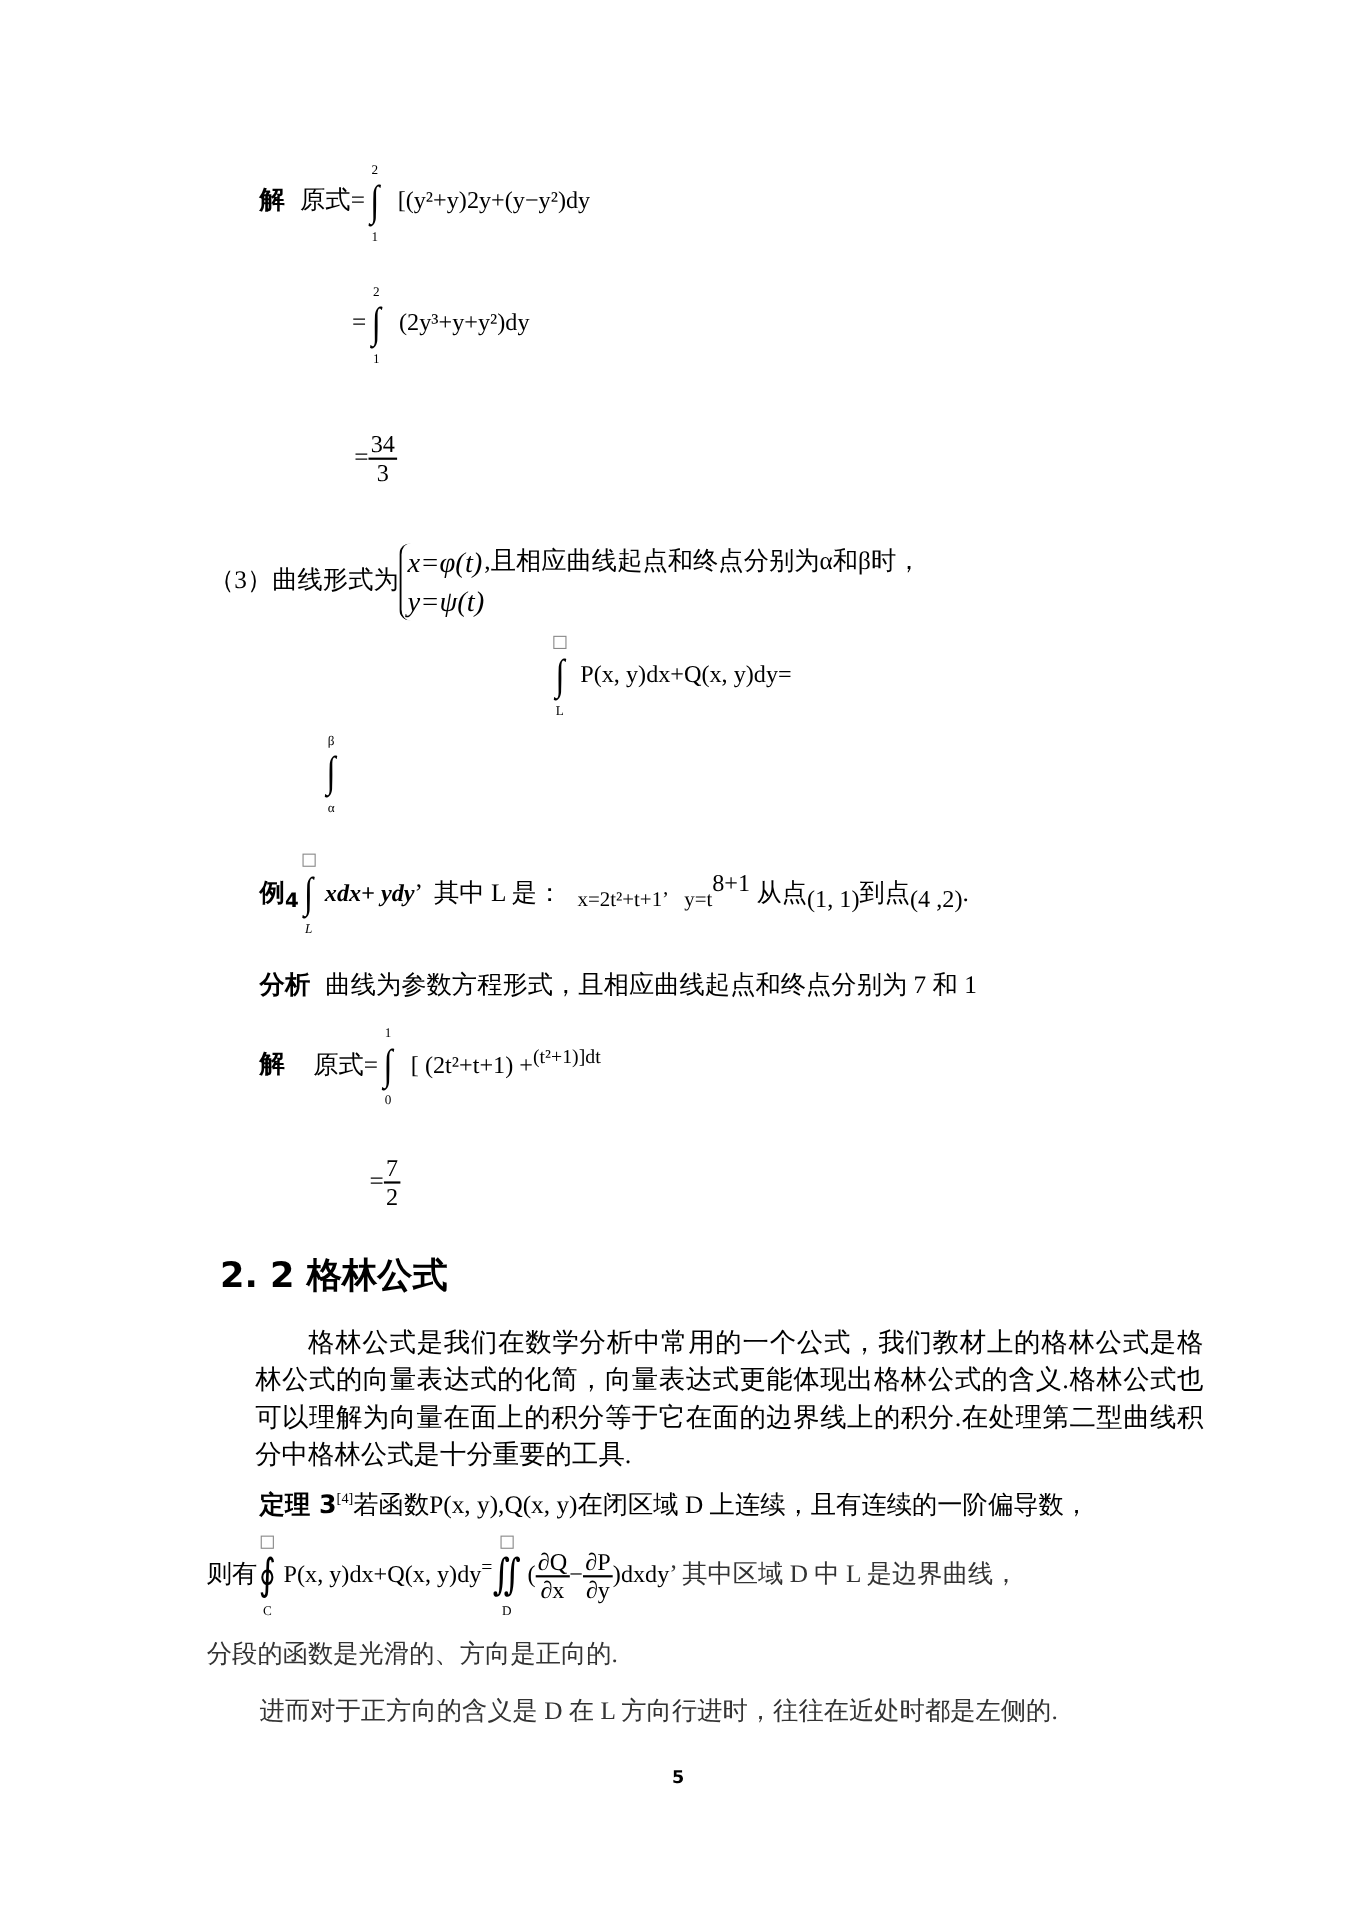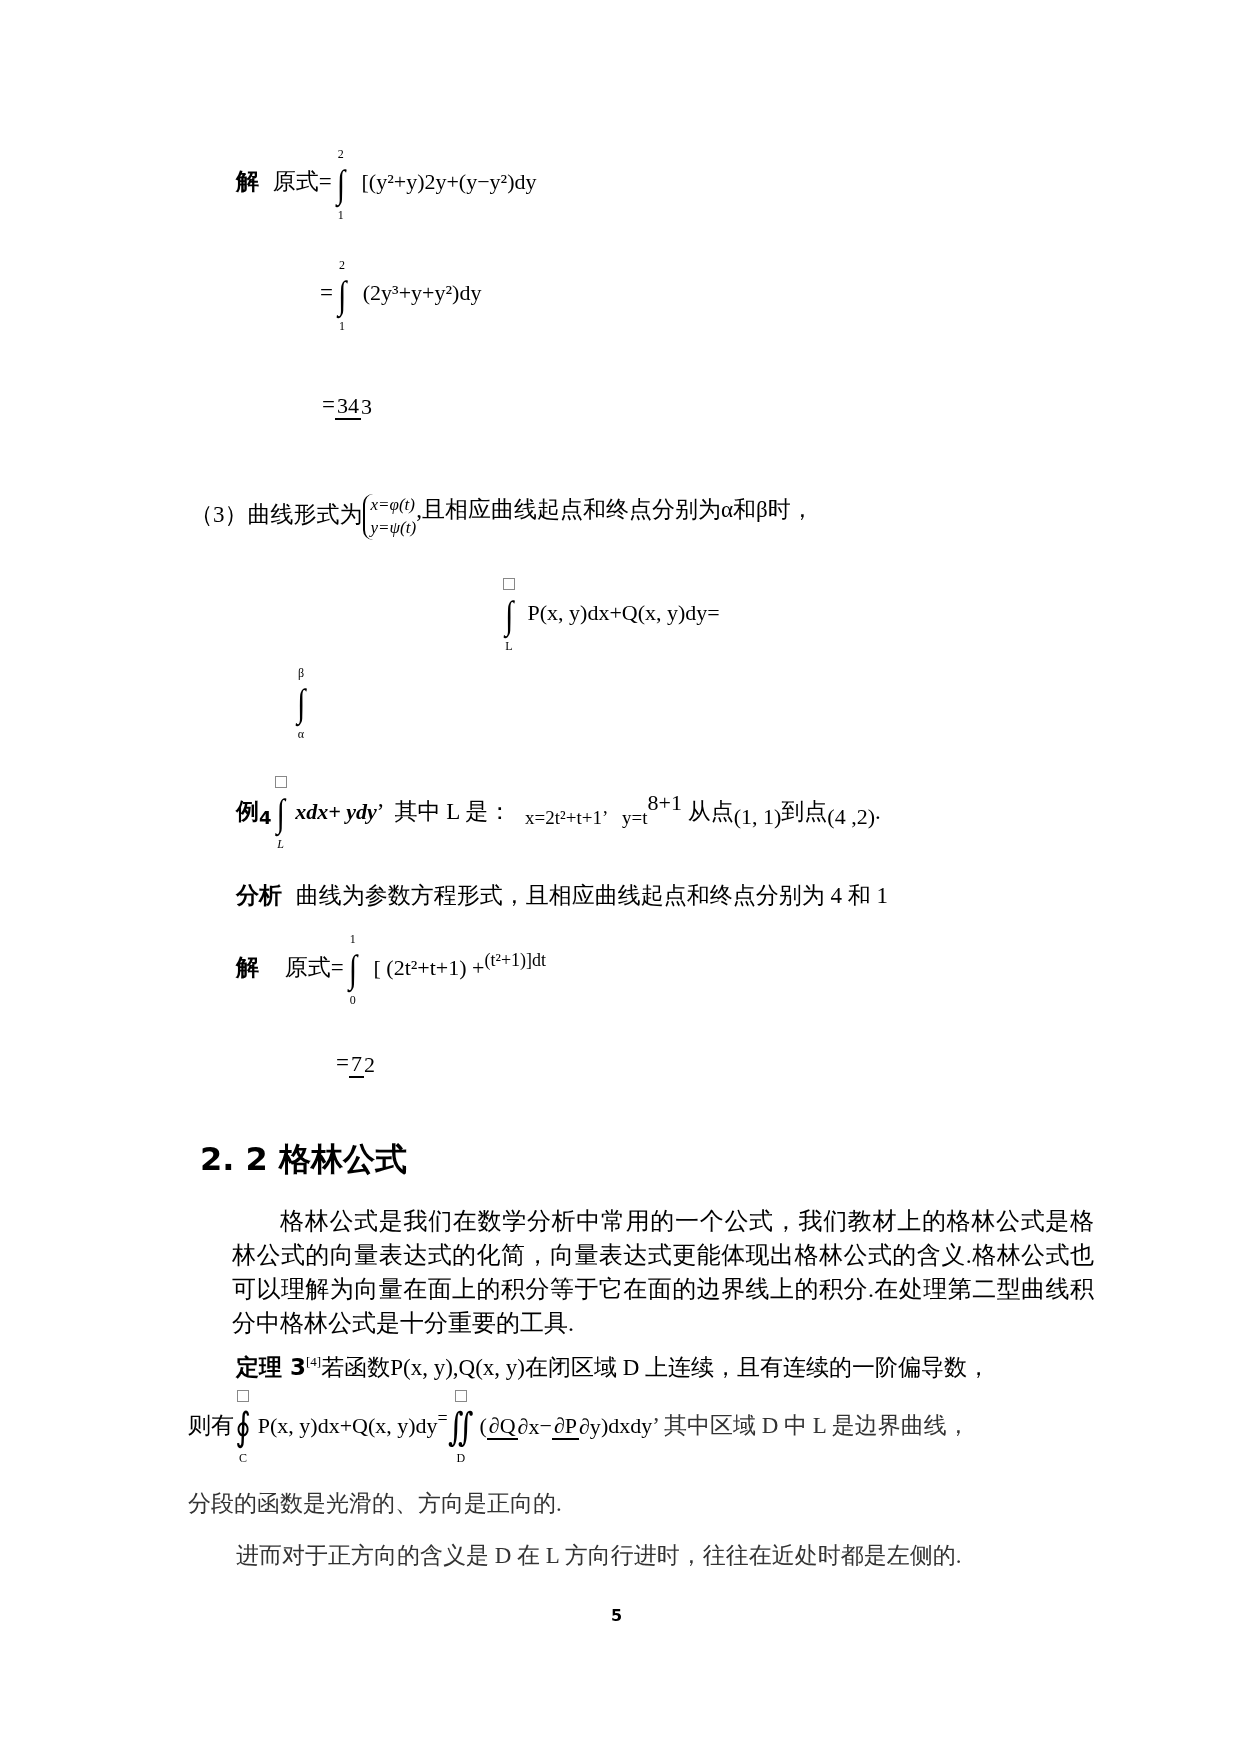--- a/index.html
+++ b/index.html
@@ -9,23 +9,23 @@
   .txt { font-size:23px; }
   .bold { font-weight:bold; font-family: "DejaVu Sans", "Liberation Sans", sans-serif; }
   .math { font-family: Liberation Serif, serif; font-size:22px; }
   .ital { font-style:italic; }
   .int { position:relative; display:inline-block; width:18px; text-align:center; vertical-align:middle; }
   .int .sign { font-size:30px; line-height:1; display:block; transform:scaleY(1.3); }
   .int .up { position:absolute; top:-22px; left:0; width:18px; font-size:12px; text-align:center; }
   .int .lo { position:absolute; bottom:-24px; left:0; width:18px; font-size:12px; text-align:center; }
   .box { display:inline-block; width:10px; height:10px; border:1.5px solid #888; background:#fff; }
   sup { font-size:13px; }
-  .frac { display:inline-flex; flex-direction:row; align-items:center; vertical-align:middle; font-size:22px; line-height:1.1; }
+  .frac { display:inline-flex; flex-direction:column; align-items:center; vertical-align:middle; font-size:22px; line-height:1.1; }
   .frac .num { border-bottom:2px solid #000; padding:0 2px; }
-  .sys { display:inline-block; vertical-align:middle; border-left:2px solid #000; border-radius:10px 0 0 10px; padding-left:6px; line-height:1.35; font-style:italic; font-size:17px; }
+  .sys { display:inline-block; vertical-align:middle; border-left:2px solid #000; border-radius:10px 0 0 10px; padding-left:6px; line-height:1.35; font-style:italic; font-size:26px; }
   .para { position:absolute; left:188px; width:862px; font-size:24px; line-height:34px; white-space:normal; text-align:justify;margin-left:44px; }
   .gray { color:#333; }
   h2 { margin:0; }
 </style>
 </head>
 <body>
 
 <div class="abs txt" style="left:236px; top:166px;">
   <span class="bold">解</span>
   <span style="margin-left:8px">原式=</span><span class="int"><span class="up">2</span><span class="sign">∫</span><span class="lo">1</span></span>
@@ -61,21 +61,21 @@
   <span class="bold">例</span><span class="bold" style="font-size:18px;vertical-align:sub">4</span><span class="int"><span class="up"><span class="box"></span></span><span class="sign">∫</span><span class="lo ital">L</span></span>
   <span class="math ital bold" style="font-family:'Liberation Serif',serif">xdx+ ydy</span><span>’</span>
   <span style="margin-left:6px">其中 L 是：</span>
   <span class="math" style="font-size:19px;vertical-align:sub;margin-left:8px">x=2t²+t+1’</span>
   <span class="math" style="font-size:19px;vertical-align:sub;margin-left:8px">y=t</span><sup class="math">8+1</sup>
   <span>从点</span><span class="math" style="vertical-align:sub">(1, 1)</span><span>到点</span><span class="math" style="vertical-align:sub">(4 ,2)</span><span>.</span>
 </div>
 
 <div class="abs txt" style="left:236px; top:880px;">
   <span class="bold">分析</span>
-  <span style="margin-left:8px">曲线为参数方程形式，且相应曲线起点和终点分别为 4 和 1</span>
+  <span style="margin-left:8px">曲线为参数方程形式，且相应曲线起点和终点分别为 7 和 1</span>
 </div>
 
 <div class="abs txt" style="left:236px; top:950px;">
   <span class="bold">解</span>
   <span style="margin-left:20px">原式=</span><span class="int"><span class="up">1</span><span class="sign">∫</span><span class="lo">0</span></span>
   <span class="math" style="margin-left:6px">[ (2t²+t+1) +</span><sup class="math" style="font-size:18px">(t²+1)]dt</sup>
 </div>
 
 <div class="abs txt" style="left:336px; top:1050px;">
   <span>=</span><span class="frac">

